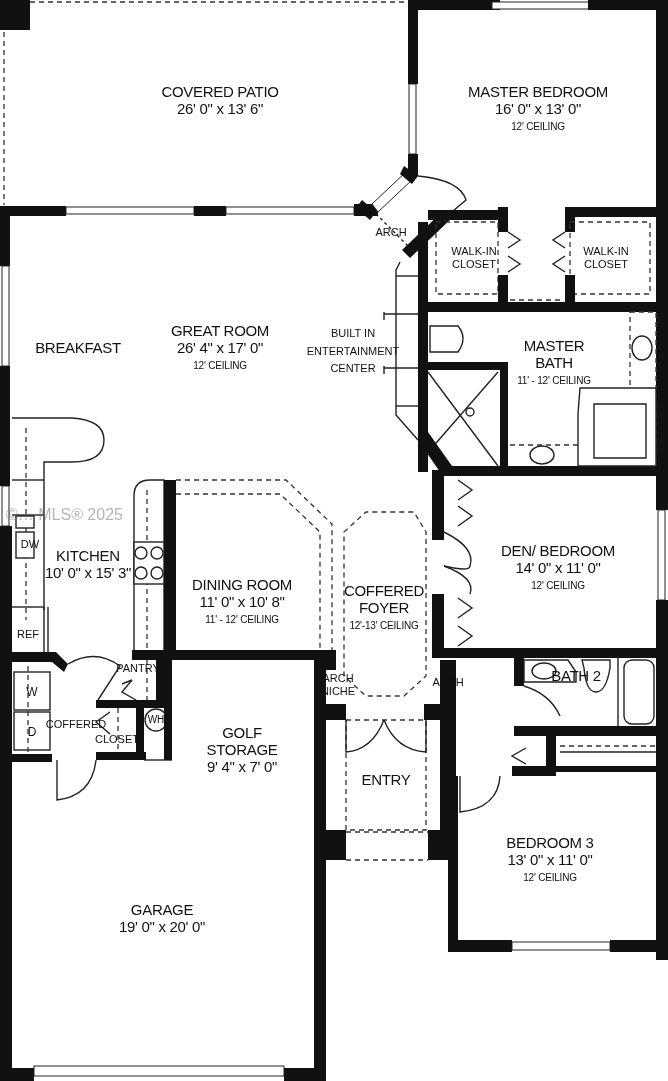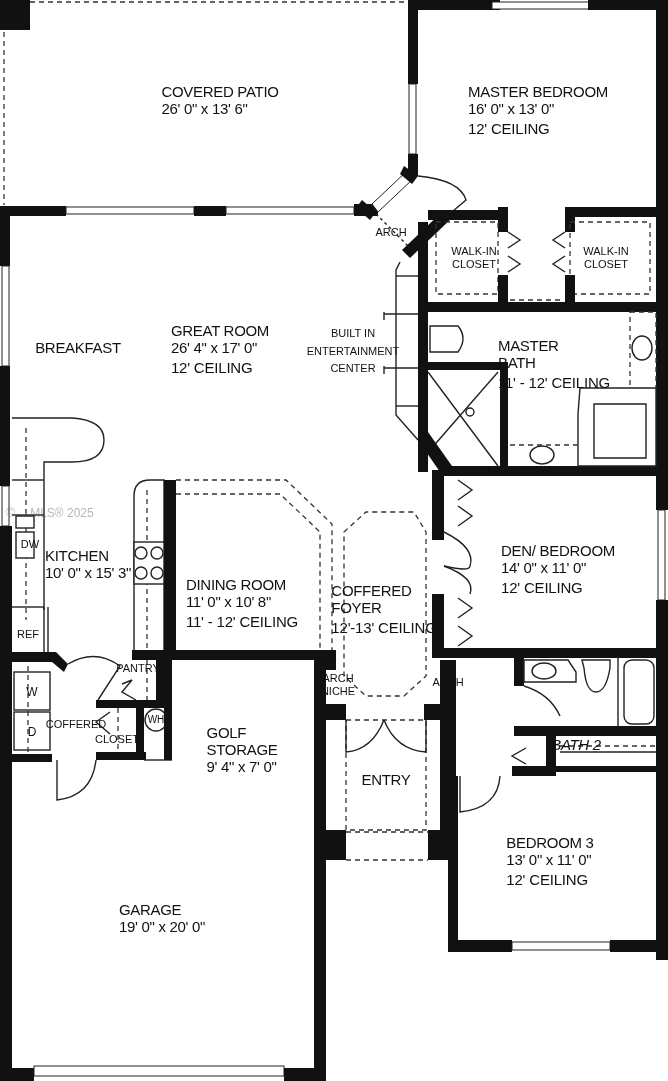--- a/index.html
+++ b/index.html
@@ -3,26 +3,26 @@
 <meta charset="utf-8">
 <style>
   html, body { margin: 0; padding: 0; background: #ffffff; }
   body { width: 668px; height: 1081px; position: relative; overflow: hidden; font-family: "Liberation Sans", sans-serif; }
   #plan { position: absolute; left: 0; top: 0; width: 668px; height: 1081px; }
   .wall { fill: #111; }
   .thin { stroke: #222; stroke-width: 1.4; fill: none; }
   .dash { stroke: #333; stroke-width: 1.3; fill: none; stroke-dasharray: 5 4; }
   .win { fill: #fff; stroke: #222; stroke-width: 1; }
   .fix { fill: #fff; stroke: #222; stroke-width: 1.4; }
-  .lbl { position: absolute; color: #111; line-height: 1.12; white-space: nowrap; transform: translateX(-50%); }
+  .lbl { position: absolute; text-align: center; color: #111; line-height: 1.12; white-space: nowrap; transform: translateX(-50%); }
   .lbl .n { font-size: 15px; letter-spacing: -0.3px; display: block; }
   .lbl .d { font-size: 15px; letter-spacing: -0.3px; display: block; }
-  .lbl .c { font-size: 15px; display: block; margin-top: 3px; letter-spacing: -0.2px; }
+  .lbl .c { font-size: 10px; display: block; margin-top: 3px; letter-spacing: -0.2px; }
   .small { position: absolute; font-size: 11px; color: #111; line-height: 1.15; text-align: center; white-space: nowrap; transform: translateX(-50%); }
-  .watermark { position: absolute; left: 6px; top: 506px; font-size: 12px; color: rgba(90,90,90,0.45); white-space: nowrap; }
+  .watermark { position: absolute; left: 6px; top: 506px; font-size: 16px; color: rgba(90,90,90,0.45); white-space: nowrap; }
 </style>
 </head>
 <body>
 
 <svg id="plan" viewBox="0 0 668 1081" xmlns="http://www.w3.org/2000/svg">
 
   <g>
     <line class="dash" x1="30" y1="2" x2="410" y2="2"></line>
     <line class="dash" x1="4" y1="32" x2="4" y2="205"></line>
     <rect class="wall" x="0" y="0" width="30" height="30"></rect>
@@ -301,21 +301,21 @@
 <div class="lbl" style="left:242px; top:693px;">
   <span class="n" style="white-space:pre;margin-top:32px;">GOLF
 STORAGE</span>
   <span class="d">9' 4" x 7' 0"</span>
 </div>
 
 <div class="small" style="left:338px; top:672px; white-space:pre;">ARCH
 NICHE</div>
 <div class="small" style="left:448px; top:676px;">ARCH</div>
 
-<div class="lbl" style="left:576px; top:737px;font-style:italic;">
+<div class="lbl" style="left:576px; top:668px;">
   <span class="n">BATH 2</span>
 </div>
 
 <div class="lbl" style="left:386px; top:772px;">
   <span class="n">ENTRY</span>
 </div>
 
 <div class="lbl" style="left:550px; top:835px;">
   <span class="n">BEDROOM 3</span>
   <span class="d">13' 0" x 11' 0"</span>

